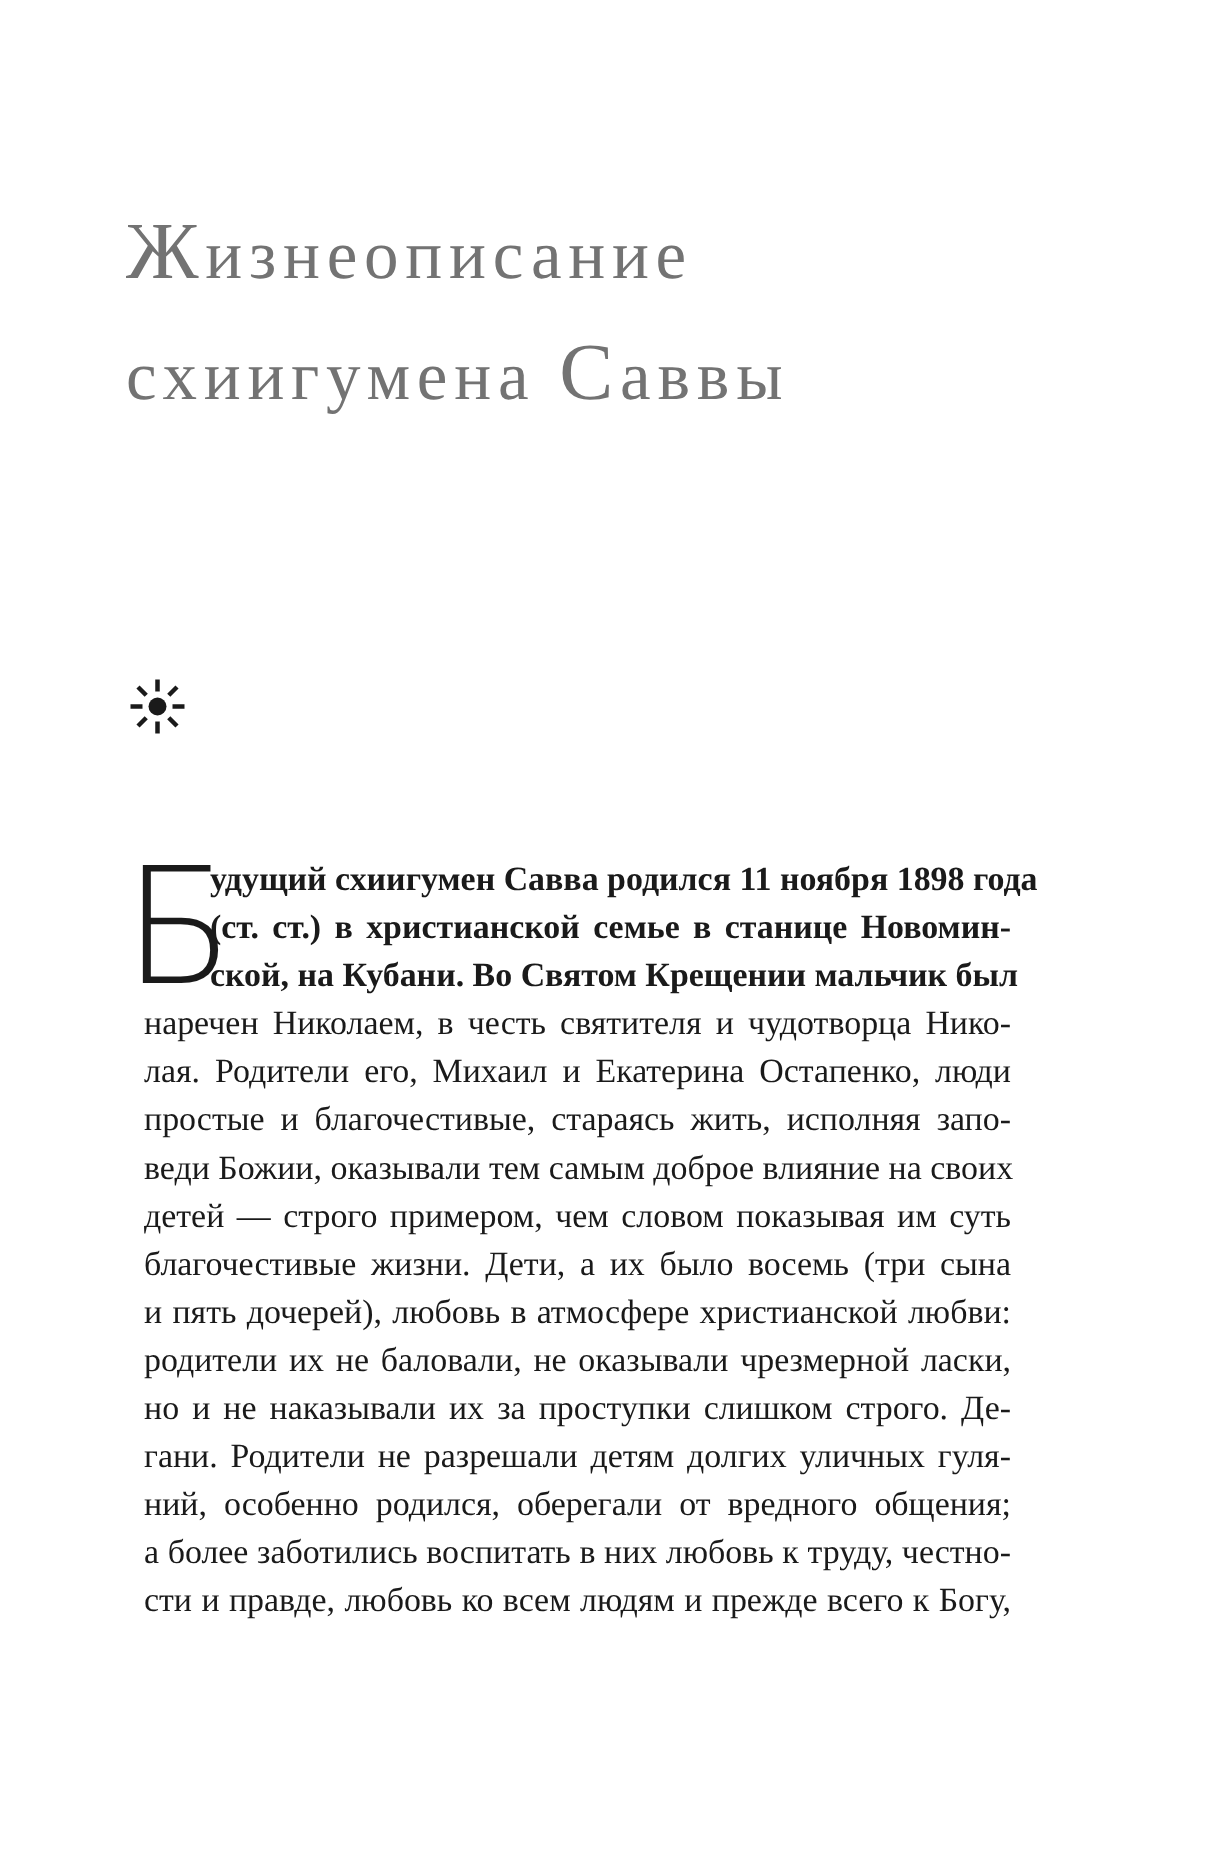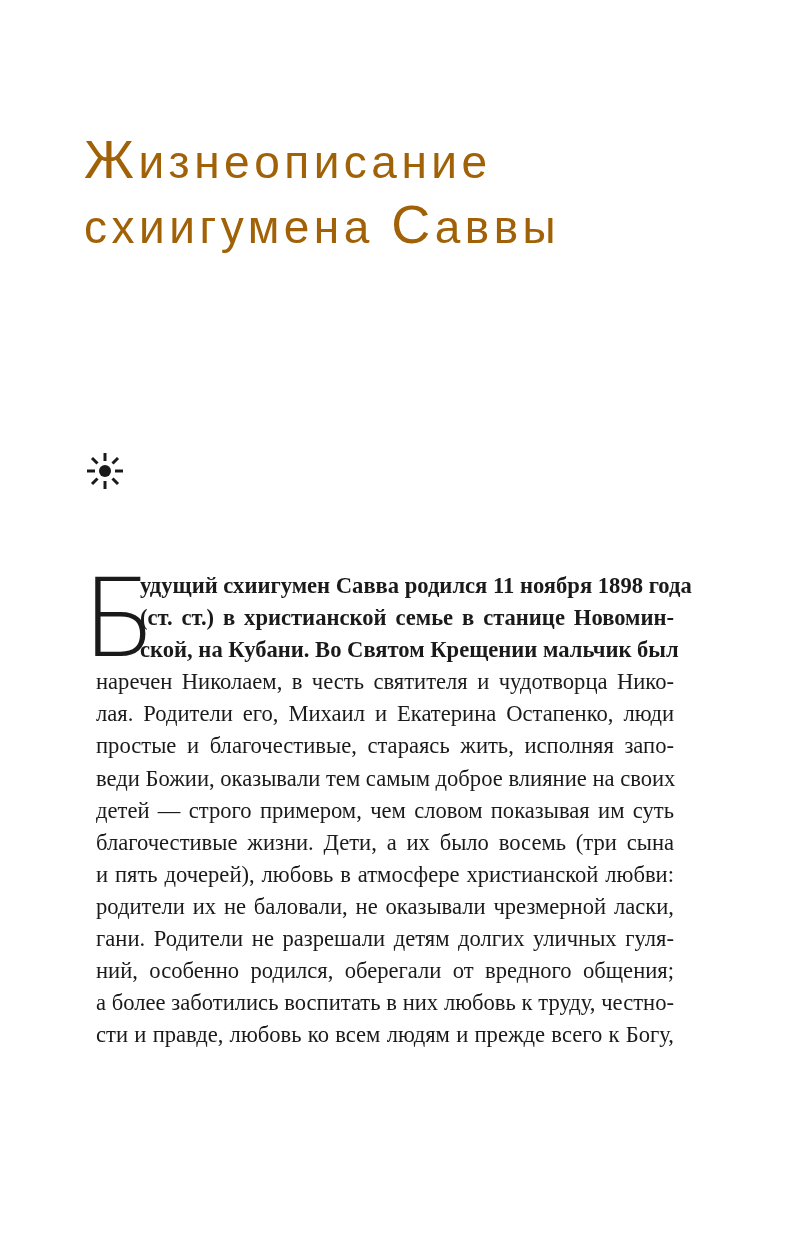--- a/index.html
+++ b/index.html
@@ -14,26 +14,26 @@
       overflow: hidden;
       color: #1a1a1a;
     }
     .title-block {
       position: absolute;
       left: 84px;
       top: 128px;
       width: 640px;
     }
     .title-line {
-      font-family: Liberation Sans, sans-serif;
+      font-family: Liberation Serif, serif;
       font-weight: 200;
       font-size: 46px;
       letter-spacing: 4.5px;
-      line-height: 62px;
-      color: #a16207;
+      line-height: 78px;
+      color: #737373;
       white-space: nowrap;
       -webkit-text-stroke: 0px;
     }
     .title-line .cap { font-size: 54px; }
     .ornament {
       position: absolute;
       left: 86px;
       top: 452px;
       width: 38px;
       height: 38px;
@@ -103,17 +103,18 @@
   <span class="line indented">(ст. ст.) в христианской семье в станице Новомин-</span>
   <span class="line indented">ской, на Кубани. Во Святом Крещении мальчик был</span>
   <span class="line">наречен Николаем, в честь святителя и чудотворца Нико-</span>
   <span class="line">лая. Родители его, Михаил и Екатерина Остапенко, люди</span>
   <span class="line">простые и благочестивые, стараясь жить, исполняя запо-</span>
   <span class="line">веди Божии, оказывали тем самым доброе влияние на своих</span>
   <span class="line">детей — строго примером, чем словом показывая им суть</span>
   <span class="line">благочестивые жизни. Дети, а их было восемь (три сына</span>
   <span class="line">и пять дочерей), любовь в атмосфере христианской любви:</span>
   <span class="line">родители их не баловали, не оказывали чрезмерной ласки,</span>
+  <span class="line">но и не наказывали их за проступки слишком строго. Де-</span>
   <span class="line">гани. Родители не разрешали детям долгих уличных гуля-</span>
   <span class="line">ний, особенно родился, оберегали от вредного общения;</span>
   <span class="line">а более заботились воспитать в них любовь к труду, честно-</span>
   <span class="line">сти и правде, любовь ко всем людям и прежде всего к Богу,</span>
 </div>
 
 </body></html>

